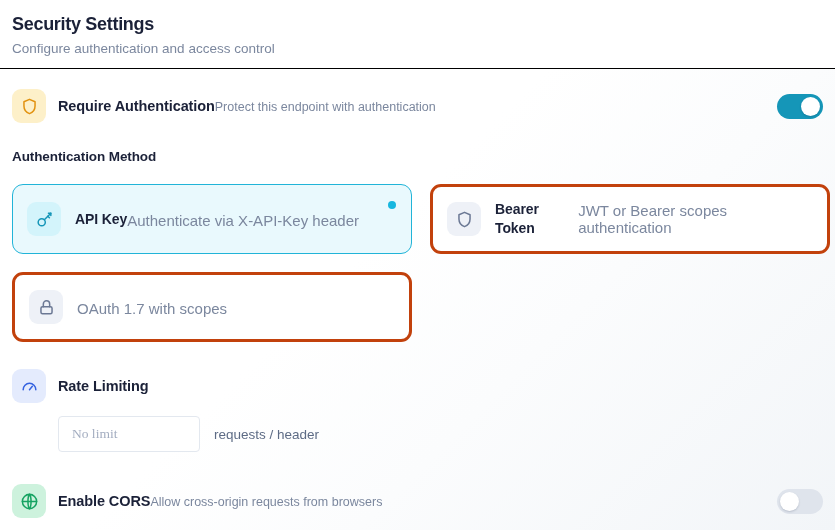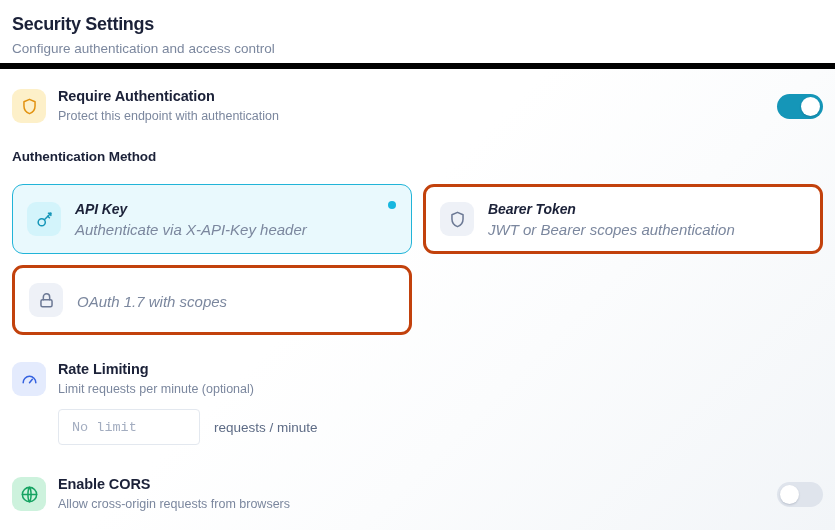--- a/index.html
+++ b/index.html
@@ -20,21 +20,21 @@
   .page {
     width: 835px;
     height: 530px;
     position: relative;
   }
 
   
   .header {
     padding: 12px 12px 4px 12px;
     height: 69px;
-    border-bottom: 6px solid #000000;
+    border-bottom: 1px solid #000000;
     background: #ffffff;
   }
   .header-title {
     font-size: 18px;
     font-weight: bold;
     letter-spacing: -0.3px;
     color: #1b2138;
     line-height: 24px;
   }
   .header-subtitle {
@@ -64,21 +64,21 @@
     align-items: center;
     justify-content: center;
     margin-right: 12px;
   }
   .icon-tile.amber   { background: #fdf0c9; }
   .icon-tile.blue    { background: #e4ebfd; }
   .icon-tile.green   { background: #cdf2dd; }
   .icon-tile.cyan    { background: #d3f4fb; }
   .icon-tile.grey    { background: #eef1f7; }
 
-  .setting-text { display: flex; flex-direction: column; justify-content: center; }
+  .setting-text { display: flex; flex-direction: row; justify-content: center; }
   .setting-title {
     font-size: 14.5px;
     font-weight: bold;
     color: #1b2138;
     line-height: 19px;
     letter-spacing: -0.1px;
   }
   .setting-desc {
     font-size: 12.5px;
     color: #7b879e;
@@ -114,23 +114,22 @@
     color: #1b2138;
     padding: 0 12px;
     margin-top: 12px;
     margin-bottom: 20px;
     letter-spacing: -0.1px;
   }
 
   .method-grid {
     display: grid;
     grid-template-columns: 400px 400px;
-    gap: 11px;
+    gap: 18px;
     padding: 0 12px;
-    font-style: italic;
   }
 
   .method-card {
     height: 70px;
     border-radius: 11px;
     display: flex;
     align-items: center;
     padding: 0 14px;
     position: relative;
     background: #ffffff;
@@ -170,21 +169,21 @@
     align-items: center;
     padding: 0 12px 0 58px;
     margin-top: -2px;
   }
   .rate-input {
     width: 142px;
     height: 36px;
     border: 1px solid #e3e8ef;
     border-radius: 4px;
     background: #ffffff;
-    font-family: Liberation Mono, monospace;
+    font-family: Liberation Serif, serif;
     font-size: 13.5px;
     color: #1b2138;
     padding: 0 13px;
     outline: none;
   }
   .rate-input::placeholder { color: #a3adc0; }
   .rate-unit {
     font-size: 13.5px;
     color: #5d6b85;
     margin-left: 14px;
@@ -267,27 +266,26 @@
 
   <div class="setting-row">
     <div class="icon-tile blue">
       <svg width="19" height="19" viewBox="0 0 24 24" fill="none" stroke="#3562e0" stroke-width="1.9" stroke-linecap="round" stroke-linejoin="round">
         <path d="M4 16a8 8 0 1 1 16 0"></path>
         <path d="M12 16l3.6-4.2"></path>
       </svg>
     </div>
     <div class="setting-text">
       <div class="setting-title">Rate Limiting</div>
-      <div class="setting-desc">Limit requests per minute (optional)</div>
     </div>
   </div>
 
   <div class="rate-input-row">
     <input class="rate-input" type="text" placeholder="No limit" style="">
-    <div class="rate-unit">requests / minute</div>
+    <div class="rate-unit">requests / header</div>
   </div>
 
   <div class="setting-row cors-row" style="margin-top:19px;">
     <div class="icon-tile green">
       <svg width="19" height="19" viewBox="0 0 24 24" fill="none" stroke="#16a362" stroke-width="1.9" stroke-linecap="round" stroke-linejoin="round">
         <circle cx="12" cy="12" r="9"></circle>
         <path d="M3 12h18"></path>
         <path d="M12 3c2.6 2.8 2.6 15.2 0 18-2.6-2.8-2.6-15.2 0-18z"></path>
       </svg>
     </div>

